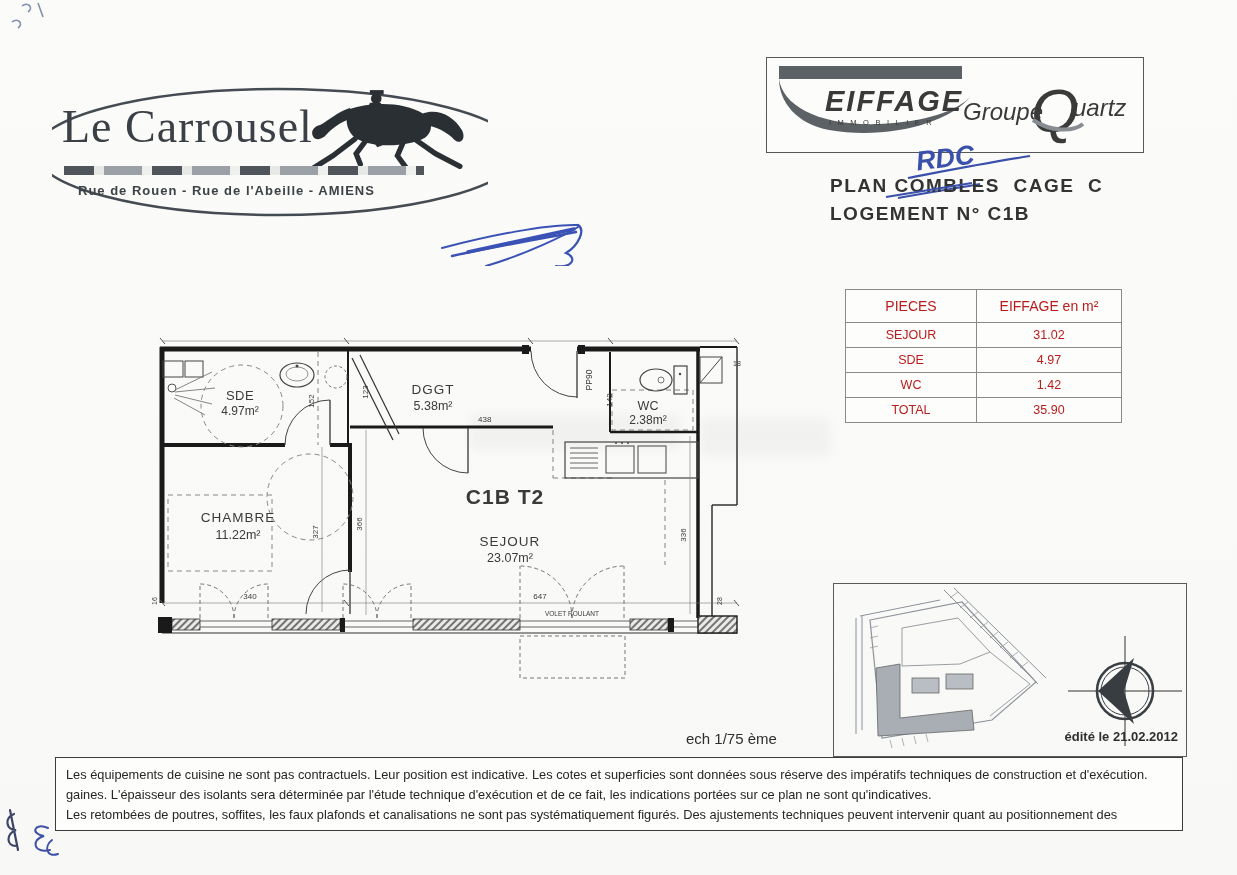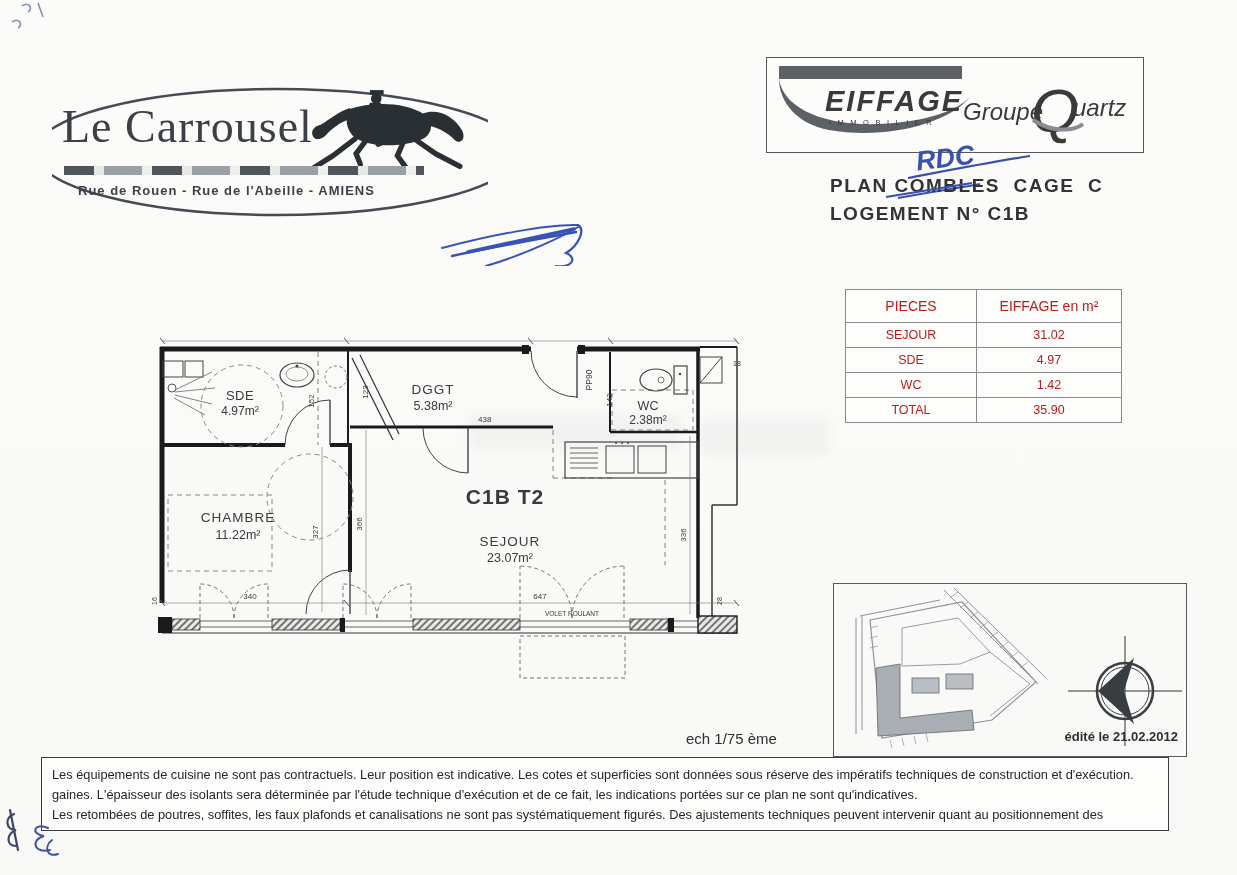--- a/index.html
+++ b/index.html
@@ -27,21 +27,21 @@
   table.surfaces th{width:128px;height:30px;font-size:14px;font-weight:normal;}
   table.surfaces th+th{width:142px;}
   table.surfaces td{height:22px;font-size:12.5px;}
   table.surfaces{border:1.5px solid #6a6a6a;}
 
   
   .mapbox{left:833px;top:583px;width:352px;height:172px;border:1.5px solid #5a5a5a;}
   .scale-label{left:686px;top:730px;font-size:15px;font-weight:normal;color:#2f2f2f;}
   .edited-label{left:1010px;top:729px;width:168px;text-align:right;font-size:13px;font-weight:bold;color:#2f2f2f;}
 
-  .disclaimer{left:41px;top:757px;width:1106px;height:58px;border:1.5px solid #3c3c3c;background:#fdfdfc;
+  .disclaimer{left:55px;top:757px;width:1106px;height:58px;border:1.5px solid #3c3c3c;background:#fdfdfc;
         padding:7px 10px;font-size:12.8px;line-height:1.55;color:#262626;}
   .disclaimer div{white-space:nowrap;}
 
   .wmblob{background:#9aa0a6;opacity:0.08;filter:blur(4px);border-radius:6px;}
 
   svg text{font-family:"Liberation Sans",sans-serif;fill:#3a3a3a;}
 </style>
 </head>
 <body>
 

